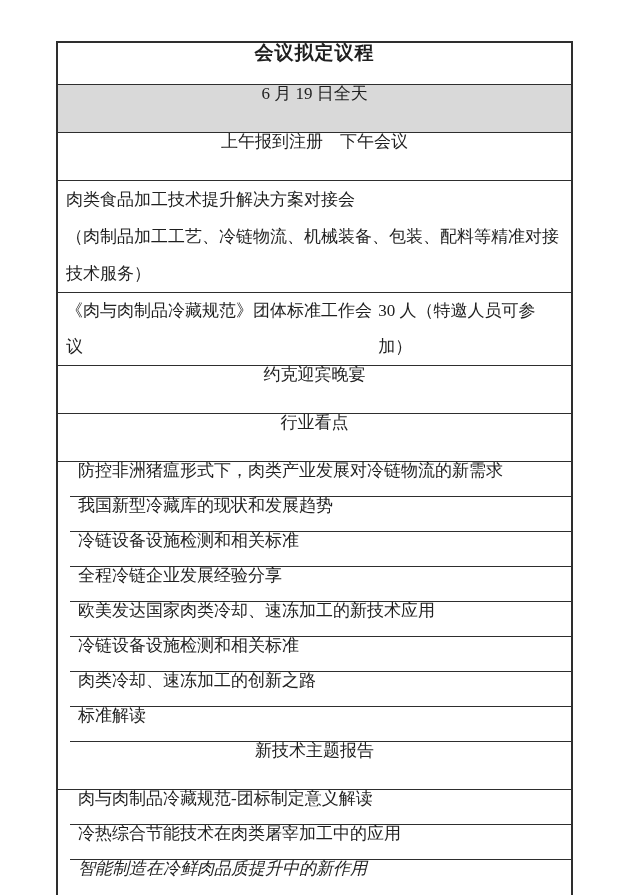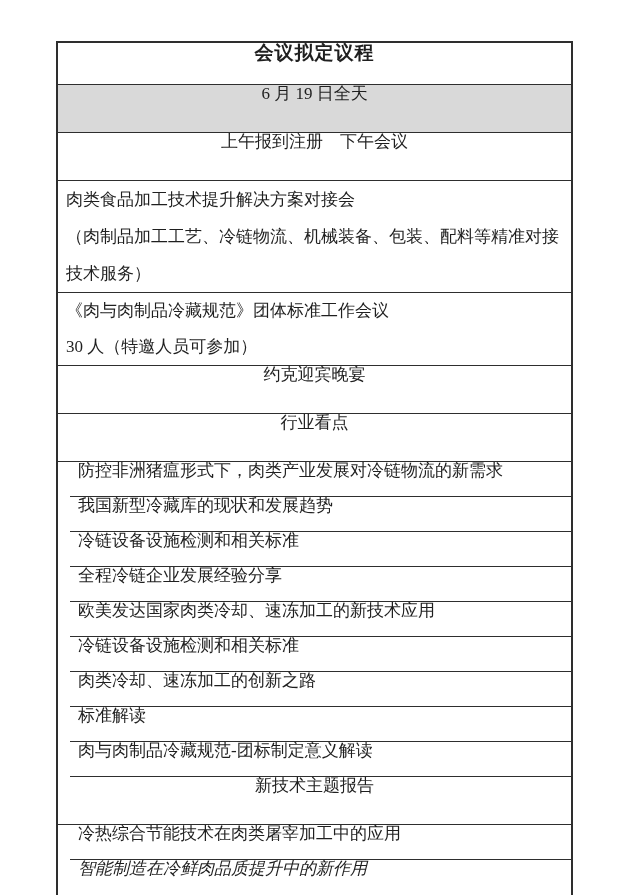--- a/index.html
+++ b/index.html
@@ -63,21 +63,21 @@
     padding: 0 8px;
   }
   .row.multiline .ml-line {
     height: 37px;
     line-height: 37px;
     text-align: left;
     white-space: nowrap;
   }
   .row.leftright {
     height: 73px;
-    flex-direction: column;
+    flex-direction: row;
     align-items: stretch;
     justify-content: center;
     padding: 0 8px;
   }
   .row.leftright .lr-left {
     height: 36px;
     line-height: 36px;
     text-align: left;
   }
   .row.leftright .lr-right {
@@ -148,26 +148,26 @@
   </div>
 
   <div class="row left">
     <span>肉类冷却、速冻加工的创新之路</span>
   </div>
 
   <div class="row left">
     <span>标准解读</span>
   </div>
 
+  <div class="row center">
+    <span>新技术主题报告</span>
+  </div>
+
   <div class="row left">
     <span>肉与肉制品冷藏规范-团标制定意义解读</span>
-  </div>
-
-  <div class="row center">
-    <span>新技术主题报告</span>
   </div>
 
   <div class="row left">
     <span>冷热综合节能技术在肉类屠宰加工中的应用</span>
   </div>
 
   <div class="row left">
     <span>智能制造在冷鲜肉品质提升中的新作用</span>
   </div>
 

